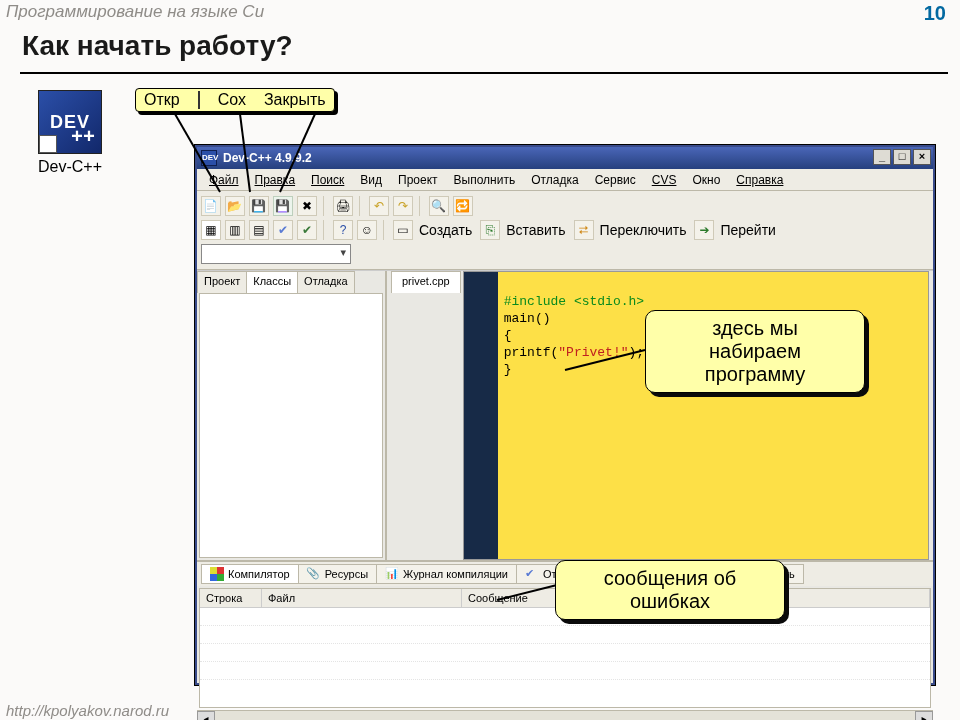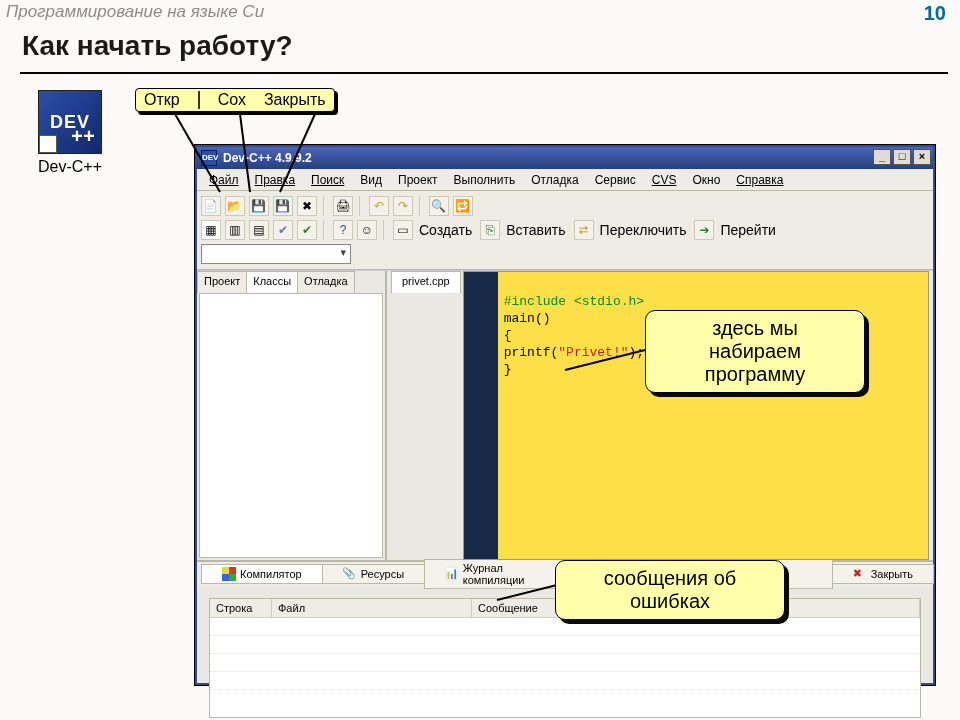--- a/index.html
+++ b/index.html
@@ -153,26 +153,26 @@
   .code .str { color:#c02020; }
   .code .hl {
     position:absolute; left:0; right:0; height:17px;
     background:#bdf6ff; z-index:-1;
   }
 
   .bottom-tabs {
     height:26px; background:#eeece4; border-top:2px solid #bcb8a8;
     display:flex; align-items:center; padding-left:4px; font-size:11px;
   }
-  .btab { display:flex; align-items:center; gap:4px; padding:2px 20px;
+  .btab { display:flex; align-items:center; gap:4px; padding:2px 8px;
     border:1px solid #bcb8a8; background:#f4f2ea; margin-right:-1px;}
   .btab .ico { width:14px;height:14px; display:inline-block; }
   .btab.active { background:#fff;}
   .msggrid {
-    height:120px; background:#fff; border:1px solid #bcb8a8; margin:12px;
+    height:120px; background:#fff; border:1px solid #bcb8a8; margin:2px;
     font-size:11px;
     display:flex; flex-direction:column;
   }
   .msghead { display:flex; background:#eeece4; border-bottom:1px solid #ccc;}
   .msghead div { padding:3px 6px; border-right:1px solid #ccc;}
   .msghead .c1 {width:62px;} .msghead .c2{width:200px;} .msghead .c3{flex:1;}
   .msgbody { flex:1; background:#fff; position:relative;}
   .msgbody .row {height:18px; border-bottom:1px dotted #e4e4e4;}
   .ide-scroll {
     height:18px; background:#eeece4; border-top:1px solid #bcb8a8;
@@ -363,13 +363,14 @@
   </div>
 
   <div class="ide-scroll">
     <div class="sbtn">◂</div>
     <div class="strack"></div>
     <div class="sbtn">▸</div>
   </div>
 </div>
 
 <div class="footer">
+  <div>http://kpolyakov.narod.ru</div>
 </div>
 
 </body></html>

